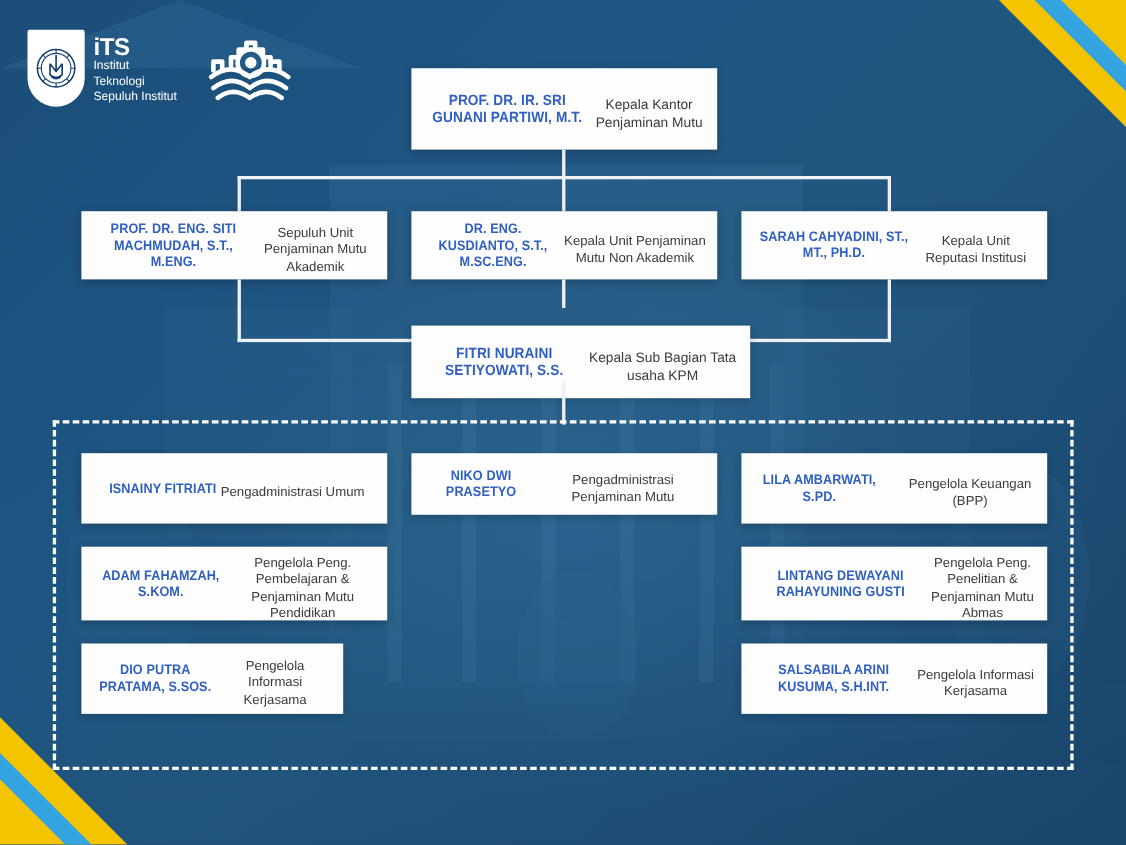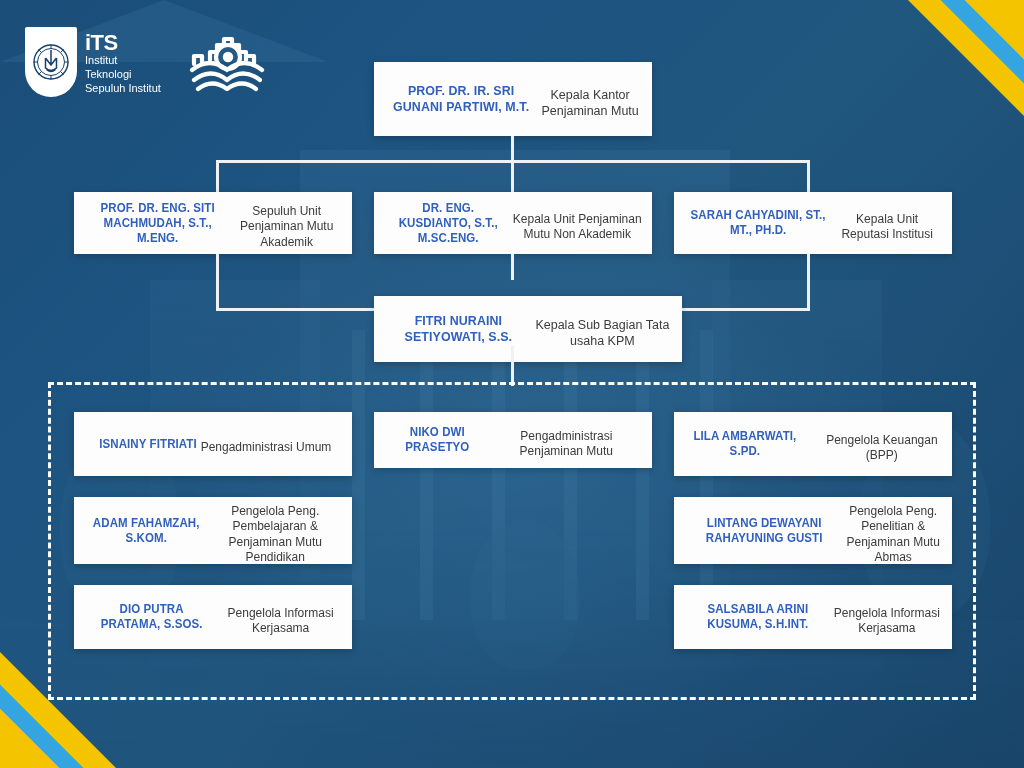--- a/index.html
+++ b/index.html
@@ -299,21 +299,21 @@
     <div class="rl" style="white-space: pre-line;">Pengelola Peng. Pembelajaran &amp;
 Penjaminan Mutu Pendidikan</div>
   </div>
 
   <div class="card small" style="left:674px; top:497px; width:278px; height:67px;">
     <div class="nm">LINTANG DEWAYANI RAHAYUNING GUSTI</div>
     <div class="rl" style="white-space: pre-line;">Pengelola Peng. Penelitian &amp;
 Penjaminan Mutu Abmas</div>
   </div>
 
-  <div class="card small" style="left:74px; top:585px; width:278px; height:64px;">
+  <div class="card small" style="left:74px; top:585px; width:238px; height:64px;">
     <div class="nm">DIO PUTRA PRATAMA, S.SOS.</div>
     <div class="rl">Pengelola Informasi Kerjasama</div>
   </div>
 
   <div class="card small" style="left:674px; top:585px; width:278px; height:64px;">
     <div class="nm">SALSABILA ARINI KUSUMA, S.H.INT.</div>
     <div class="rl">Pengelola Informasi Kerjasama</div>
   </div>
 
 </div>

